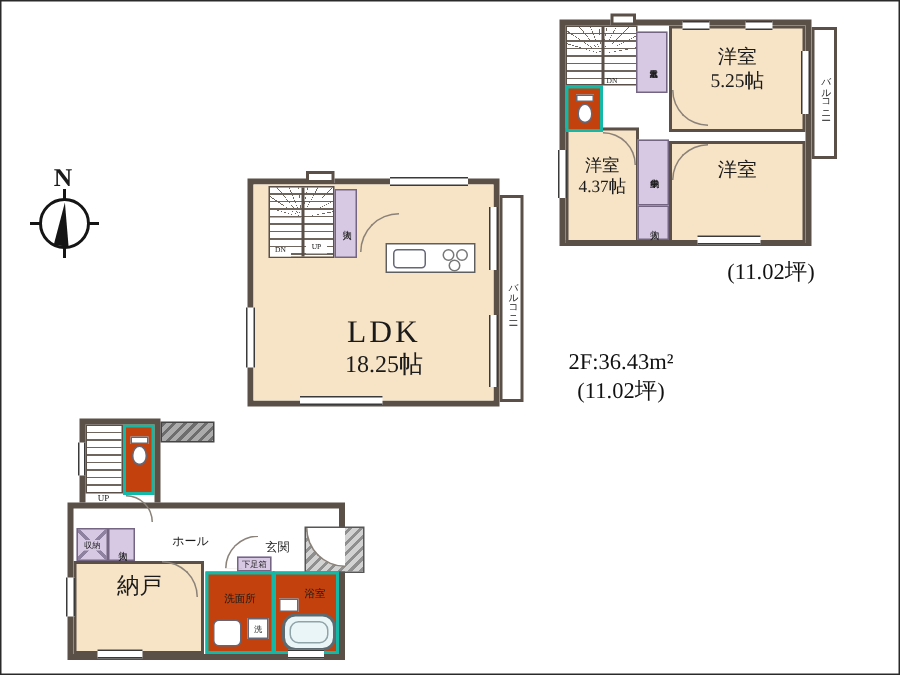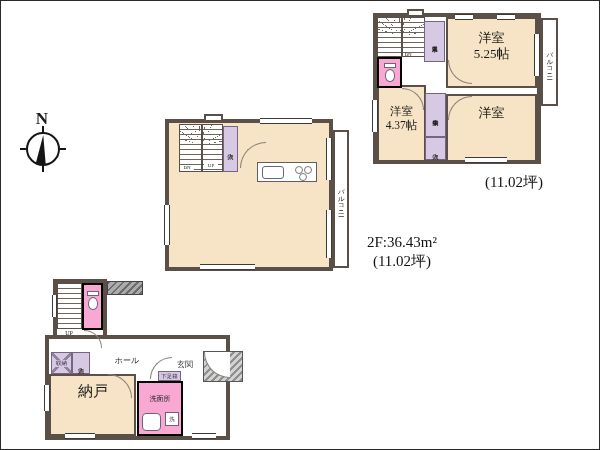--- a/index.html
+++ b/index.html
@@ -2,21 +2,21 @@
 <html><head>
 <meta charset="utf-8">
 <style>
   html,body{margin:0;padding:0;background:#ffffff;}
   .plan{position:relative;width:600px;height:450px;background:#fff;overflow:hidden;
         font-family:"Liberation Serif","DejaVu Serif",serif;color:#1b1b1b;}
   .abs{position:absolute;box-sizing:border-box;}
   .frame{border:1px solid #2a2a2a;}
   .outline{border:4px solid #5a5048;background:#fff;}
   .room{background:#f7e3c5;border:2px solid #5a5048;}
-  .wet{background:#f9a8d4;border:2px solid #000000;}
+  .wet{background:#c2410c;border:2px solid #14b8a6;}
   .clo{background:#d7c9e3;border:1px solid #746683;}
   .balc{border:2px solid #5a5048;background:#fff;}
   .stairs{background:repeating-linear-gradient(to bottom,#fff 0 4px,#6e665c 4px 5px);border:1px solid #5a5048;}
   .fan{background:repeating-conic-gradient(from 150deg at 50% 100%,#6e665c 0 1.4deg,transparent 1.4deg 17deg);}
   .vtext{writing-mode:vertical-rl;text-orientation:upright;display:flex;align-items:center;justify-content:center;line-height:1;}
   .lbl{text-align:center;line-height:1.25;}
   .win-h{background:#fff;border-top:1px solid #3a3a3a;border-bottom:1px solid #3a3a3a;}
   .win-v{background:#fff;border-left:1px solid #3a3a3a;border-right:1px solid #3a3a3a;}
   .arc-bl{border:1px solid #8a8178;border-width:0 0 1px 1px;border-radius:0 0 0 100%;}
   .arc-tl{border:1px solid #8a8178;border-width:1px 0 0 1px;border-radius:100% 0 0 0;}
@@ -120,29 +120,33 @@
     <div class="abs vtext" style="inset:0;font-size:6px;">物入</div>
   </div>
 
   <div class="abs fixture" style="left:257px;top:162px;width:60px;height:20px;border-color:#5f5f5f;">
     <div class="abs fixture" style="left:4px;top:3px;width:22px;height:13px;border-radius:3px;"></div>
     <div class="burner" style="left:37px;top:3px;"></div>
     <div class="burner" style="left:46px;top:3px;"></div>
     <div class="burner" style="left:41px;top:10px;"></div>
   </div>
 
+  <div class="abs lbl" style="left:196px;top:208px;width:120px;">
+    <div style="font-size:21px;letter-spacing:2px;">LDK</div>
+    <div style="font-size:16px;">18.25帖</div>
+  </div>
 
   <div class="abs win-v" style="left:164px;top:205px;width:6px;height:40px;"></div>
   <div class="abs win-h" style="left:200px;top:264px;width:55px;height:6px;"></div>
   <div class="abs win-v" style="left:326px;top:138px;width:6px;height:42px;"></div>
   <div class="abs win-v" style="left:326px;top:210px;width:6px;height:48px;"></div>
   <div class="abs win-h" style="left:260px;top:118px;width:52px;height:6px;"></div>
   <div class="abs arc-tl" style="left:240px;top:142px;width:26px;height:26px;"></div>
 
-  <div class="abs area-lbl" style="left:346px;top:233px;width:112px;">
+  <div class="abs area-lbl" style="left:358px;top:233px;width:112px;">
     <div>2F:36.43m²</div>
     <div>(11.02坪)</div>
   </div>
 
   <div class="abs outline" style="left:53px;top:279px;width:54px;height:61px;"></div>
   <div class="abs hatch-dark" style="left:107px;top:281px;width:36px;height:14px;"></div>
   <div class="abs outline" style="left:45px;top:335px;width:185px;height:105px;"></div>
 
   <div class="abs stairs" style="left:57px;top:283px;width:25px;height:46px;"></div>
   <div class="abs lbl" style="left:60px;top:330px;width:18px;font-size:6px;">UP</div>
@@ -178,20 +182,25 @@
 
   <div class="abs wet" style="left:137px;top:381px;width:46px;height:55px;">
     <div class="abs lbl" style="left:0;top:12px;width:100%;font-size:7px;">洗面所</div>
     <div class="abs fixture" style="left:3px;top:30px;width:19px;height:18px;border-radius:4px;"></div>
     <div class="abs fixture" style="left:26px;top:29px;width:14px;height:14px;display:flex;align-items:center;justify-content:center;">
       <span style="font-size:5.5px;">洗</span>
     </div>
   </div>
   <div class="abs arc-tl" style="left:150px;top:357px;width:22px;height:22px;"></div>
 
+  <div class="abs wet" style="left:182px;top:381px;width:44px;height:55px;">
+    <div class="abs lbl" style="left:6px;top:9px;width:100%;font-size:7px;">浴室</div>
+    <div class="abs fixture" style="left:2px;top:16px;width:13px;height:9px;"></div>
+    <div class="abs tub" style="left:4px;top:26px;width:36px;height:25px;"></div>
+  </div>
 
   <div class="abs win-v" style="left:44px;top:385px;width:6px;height:26px;"></div>
   <div class="abs win-h" style="left:65px;top:433px;width:30px;height:6px;"></div>
   <div class="abs win-h" style="left:192px;top:433px;width:24px;height:6px;"></div>
   <div class="abs win-v" style="left:52px;top:295px;width:5px;height:22px;"></div>
 
   <div class="abs area-lbl" style="left:234px;top:393px;width:112px;">
   </div>
 </div>
 

